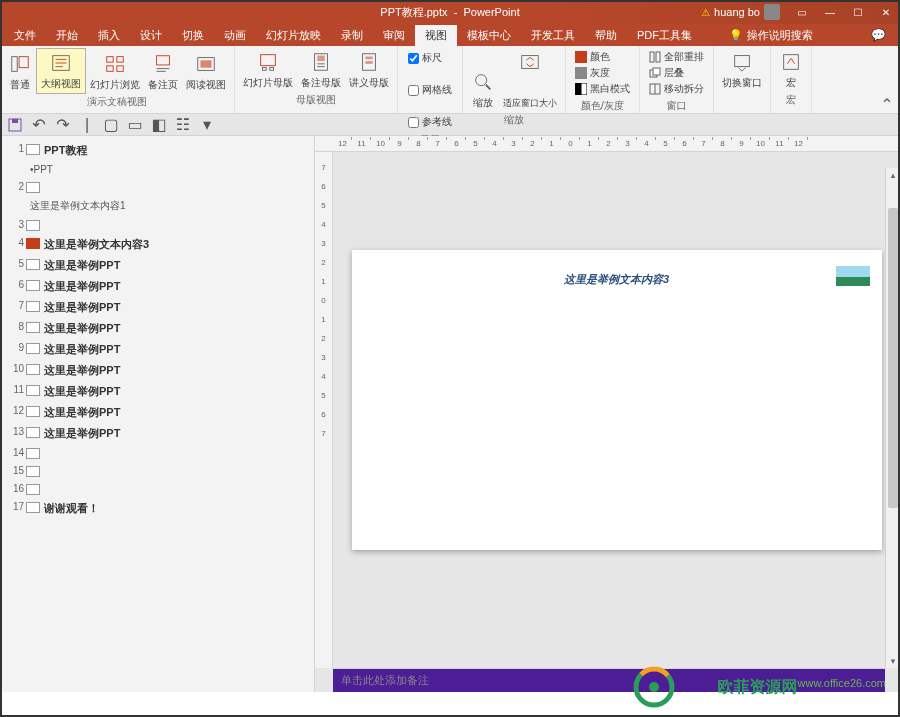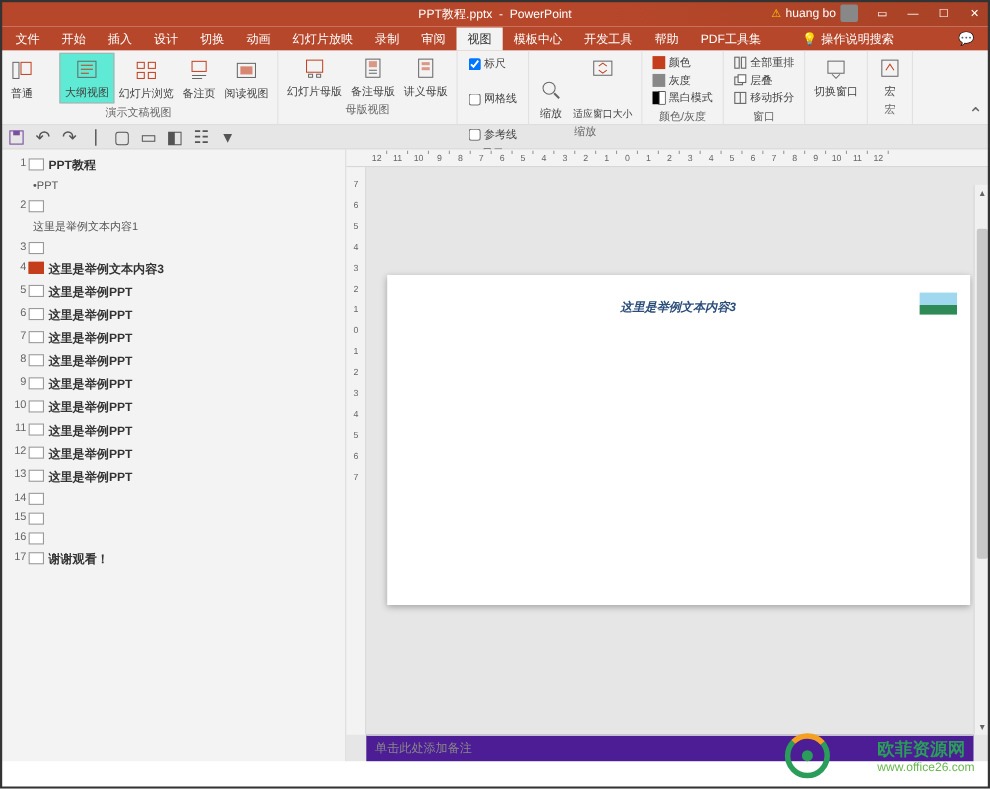--- a/index.html
+++ b/index.html
@@ -16,21 +16,21 @@
 .menubar { height: 22px; background: #b7472a; display: flex; align-items: center; padding: 0 4px; gap: 21px; }
 .menu-item { padding: 3px 10px; color: #fff; font-size: 11px; cursor: pointer; }
 .menu-item.active { background: #f3f3f3; color: #333; }
 .menu-help { margin-left: auto; padding: 0 10px; color: #fff; font-size: 12px; }
 .tell-me { display: flex; align-items: center; gap: 4px; padding: 0 6px; color: #fff; font-size: 11px; }
 
 .ribbon { height: 68px; background: #f3f3f3; border-bottom: 1px solid #d4d4d4; display: flex; position: relative; }
 .ribbon-group { display: flex; flex-direction: column; align-items: center; padding: 2px 4px 0 4px; border-right: 1px solid #e1e1e1; }
 .ribbon-btns { display: flex; gap: 0; }
 .ribbon-btn { display: flex; flex-direction: column; align-items: center; justify-content: flex-end; padding: 2px 4px; cursor: pointer; min-width: 32px; font-size: 10px; color: #444; }
-.ribbon-btn.selected { background: #5eead4; border: 1px solid #b0b0b0; margin-left: 18px; }
+.ribbon-btn.selected { background: #fef9c3; border: 1px solid #b0b0b0; }
 .ribbon-icon { width: 24px; height: 24px; display: flex; align-items: center; justify-content: center; margin-bottom: 2px; }
 .ribbon-icon svg { width: 22px; height: 22px; }
 .group-label { font-size: 10px; color: #666; padding: 1px 0; }
 .ribbon-checks { display: flex; flex-direction: column; gap: 16px; padding: 2px 6px; font-size: 10px; color: #444; }
 .ribbon-checks label { display: flex; align-items: center; gap: 3px; padding: 1px 0; }
 .ribbon-checks input { width: 11px; height: 11px; }
 .ribbon-stack { display: flex; flex-direction: column; gap: 0; padding: 1px 3px; font-size: 10px; color: #444; }
 .stack-row { display: flex; align-items: center; gap: 3px; padding: 1px 2px; cursor: pointer; }
 .stack-row svg { width: 12px; height: 12px; }
 .collapse-ribbon { position: absolute; right: 6px; bottom: 2px; width: 14px; height: 14px; display: flex; align-items: center; justify-content: center; cursor: pointer; color: #666; }
@@ -59,21 +59,21 @@
 .slide-title { position: absolute; top: 22px; left: 50%; transform: translateX(-50%); font-size: 11px; font-weight: bold; font-style: italic; color: #2a4d7a; }
 .slide-img { position: absolute; top: 16px; right: 12px; width: 34px; height: 20px; background: linear-gradient(to bottom, #a0d8ef 55%, #2e8b57 55%); }
 .vscroll { position: absolute; right: 0; top: 16px; bottom: 0; width: 15px; background: #f0f0f0; border-left: 1px solid #d4d4d4; }
 .vscroll-thumb { position: absolute; top: 40px; left: 2px; right: 2px; height: 300px; background: #c8c8c8; border-radius: 2px; }
 .vscroll-arrow { position: absolute; left: 0; right: 0; height: 14px; display: flex; align-items: center; justify-content: center; font-size: 9px; color: #666; }
 
 .notes-pane { height: 24px; background: #4c1d95; border-top: 1px solid #d4d4d4; padding: 4px 8px; font-size: 11px; color: #888; margin: 0 15px 0 18px; }
 
 .watermark { position: absolute; bottom: 8px; right: 14px; display: flex; align-items: center; gap: 6px; }
 .watermark-logo { width: 44px; height: 44px; }
-.watermark-text { display: flex; flex-direction: column; font-size: 12px; margin-left: 36px; }
+.watermark-text { display: flex; font-size: 12px; margin-left: 36px; }
 .watermark-text .cn { color: #2a9d5a; font-weight: bold; font-size: 16px; }
 .watermark-text .url { color: #68b84e; font-size: 11px; }
 
 .border-frame { position: absolute; inset: 0; border: 2px solid #333; pointer-events: none; }
 </style>
 </head>
 <body>
 
 <div class="titlebar">
   <div class="titlebar-center">

